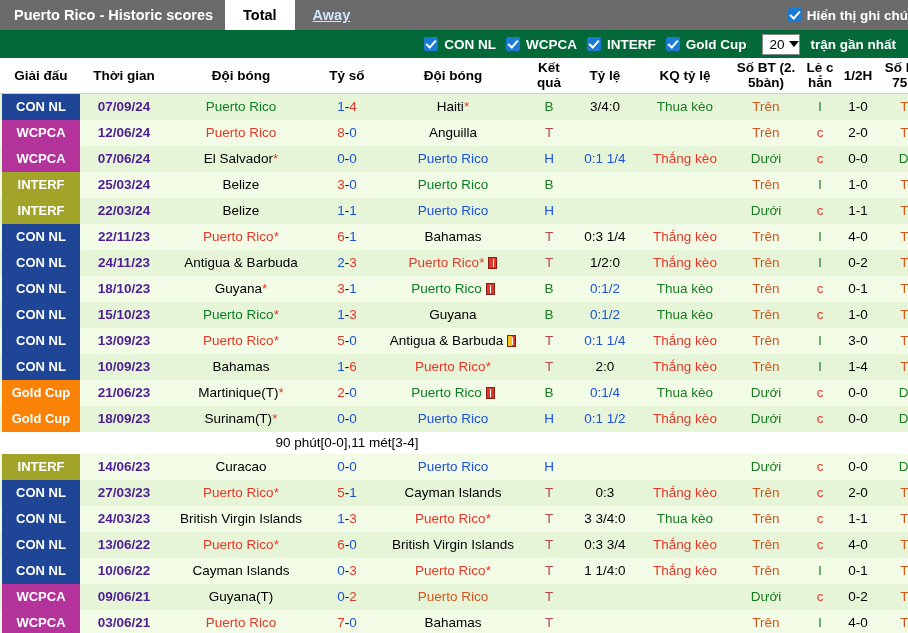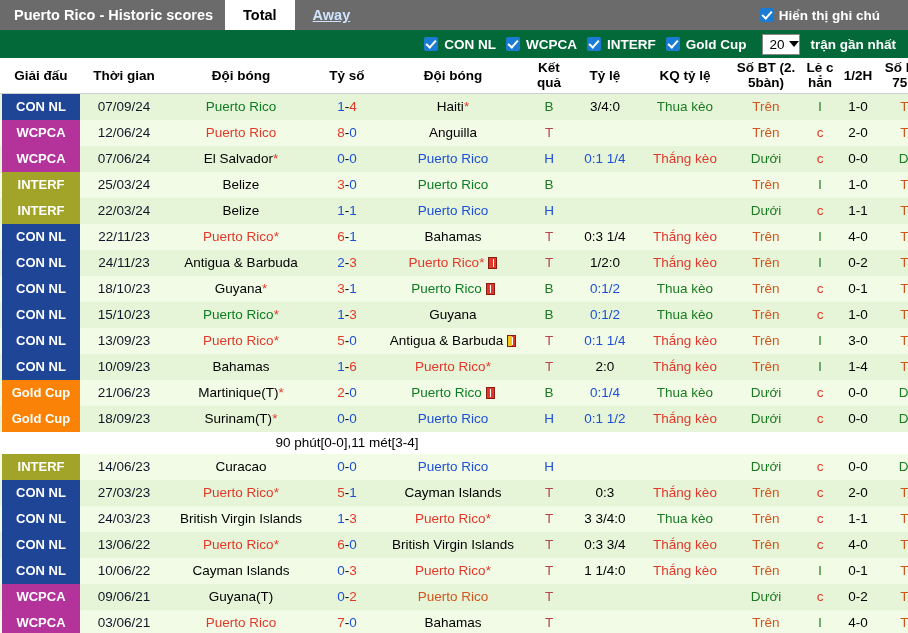--- a/index.html
+++ b/index.html
@@ -34,21 +34,21 @@
     font-size: 14.5px;
     font-weight: bold;
     white-space: nowrap;
     cursor: pointer;
   }
   .tab.active { background: #ffffff; color: #000000; }
   .tab.inactive { color: #cfe3ff; text-decoration: underline; }
   .topbar-right {
     margin-left: auto;
     display: flex; align-items: center;
-    padding-right: 28px;
+    padding-right: 0;
     gap: 5px;
   }
   .topbar-right .lbl {
     color: #ffffff; font-size: 13.5px; font-weight: bold; white-space: nowrap;
   }
 
   
   .cb {
     width: 14px; height: 14px;
     background: #1a7bd4;
@@ -154,21 +154,21 @@
     margin: 0;
     cursor: pointer;
   }
   td.badge-cell { padding: 0; }
 
   .b-connl  { background: #1f4696; }
   .b-wcpca  { background: #b3339b; }
   .b-interf { background: #a2a329; }
   .b-gold   { background: #f98207; }
 
-  .time { color: #0f172a; }
+  .time { color: #4c1d95; font-weight: bold; }
 
   .t-green { color: #0e7c22; }
   .t-red   { color: #e2382a; }
   .t-blue  { color: #1d4fd8; }
   .t-black { color: #000000; }
   .t-dgreen{ color: #1b7a22; }
   .t-orange{ color: #d2551e; margin-top: 40px; }
   .t-purple{ color: #b8434b; }
   .star { color: #e2382a; }
 

